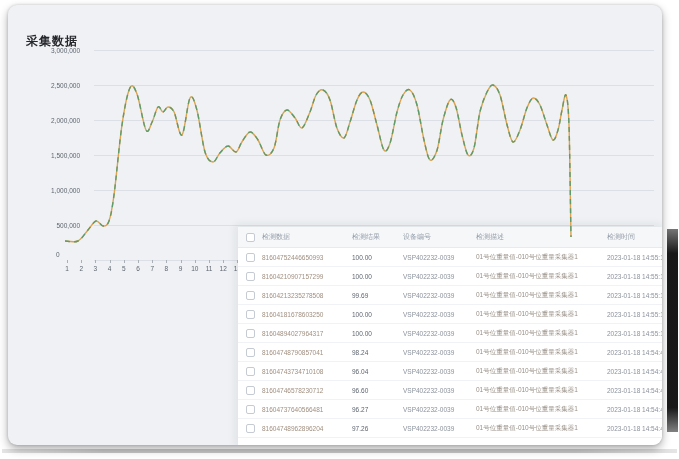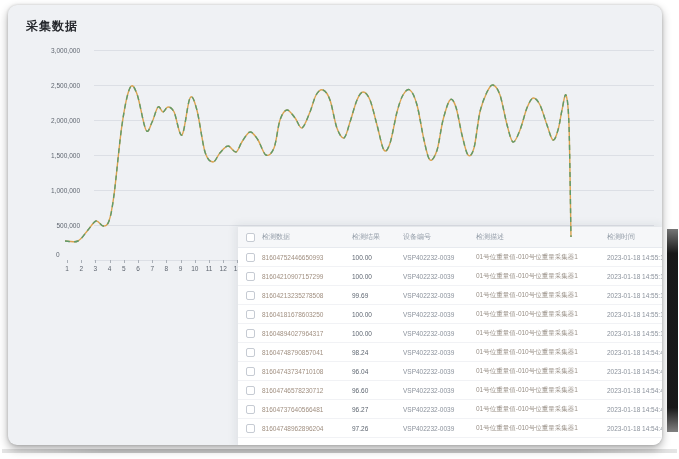--- a/index.html
+++ b/index.html
@@ -1,20 +1,20 @@
 <!DOCTYPE html>
 <html><head>
 <meta charset="utf-8">
 <style>
   html,body{margin:0;padding:0;background:#ffffff;width:679px;height:459px;overflow:hidden;
     font-family:"Liberation Sans", sans-serif;}
   .stage{position:relative;width:679px;height:459px;}
   .window{position:absolute;left:8px;top:5px;width:654px;height:440px;background:#eff1f4;
     border-radius:9px;box-shadow:0 4px 10px rgba(0,0,0,.32),0 0 3px rgba(0,0,0,.18);overflow:hidden;}
-  .page-title{position:absolute;left:18px;top:13px;font-size:12px;font-weight:bold;color:#25272c;letter-spacing:1px;}
+  .page-title{position:absolute;left:18px;top:28px;font-size:12px;font-weight:bold;color:#25272c;letter-spacing:1px;}
   
   .gridline{position:absolute;height:1px;background:#dcdfe5;left:86px;width:560px;}
   .ytick{position:absolute;width:50px;text-align:right;font-size:6.5px;color:#5f6670;line-height:7px;}
   .ytick-zero{position:absolute;font-size:6.5px;color:#5f6670;}
   .xtick-label{position:absolute;font-size:6.5px;color:#5f6670;width:14px;text-align:center;}
   .xtick-mark{position:absolute;width:1px;height:3px;background:#aab0b8;}
   .plot-area{position:absolute;left:64px;top:45px;width:582px;height:215px;}
   #line-layer{position:absolute;left:0;top:0;width:679px;height:459px;z-index:6;pointer-events:none;}
   
   .table-card{position:absolute;left:230px;top:222px;width:427px;height:223px;background:#ffffff;

